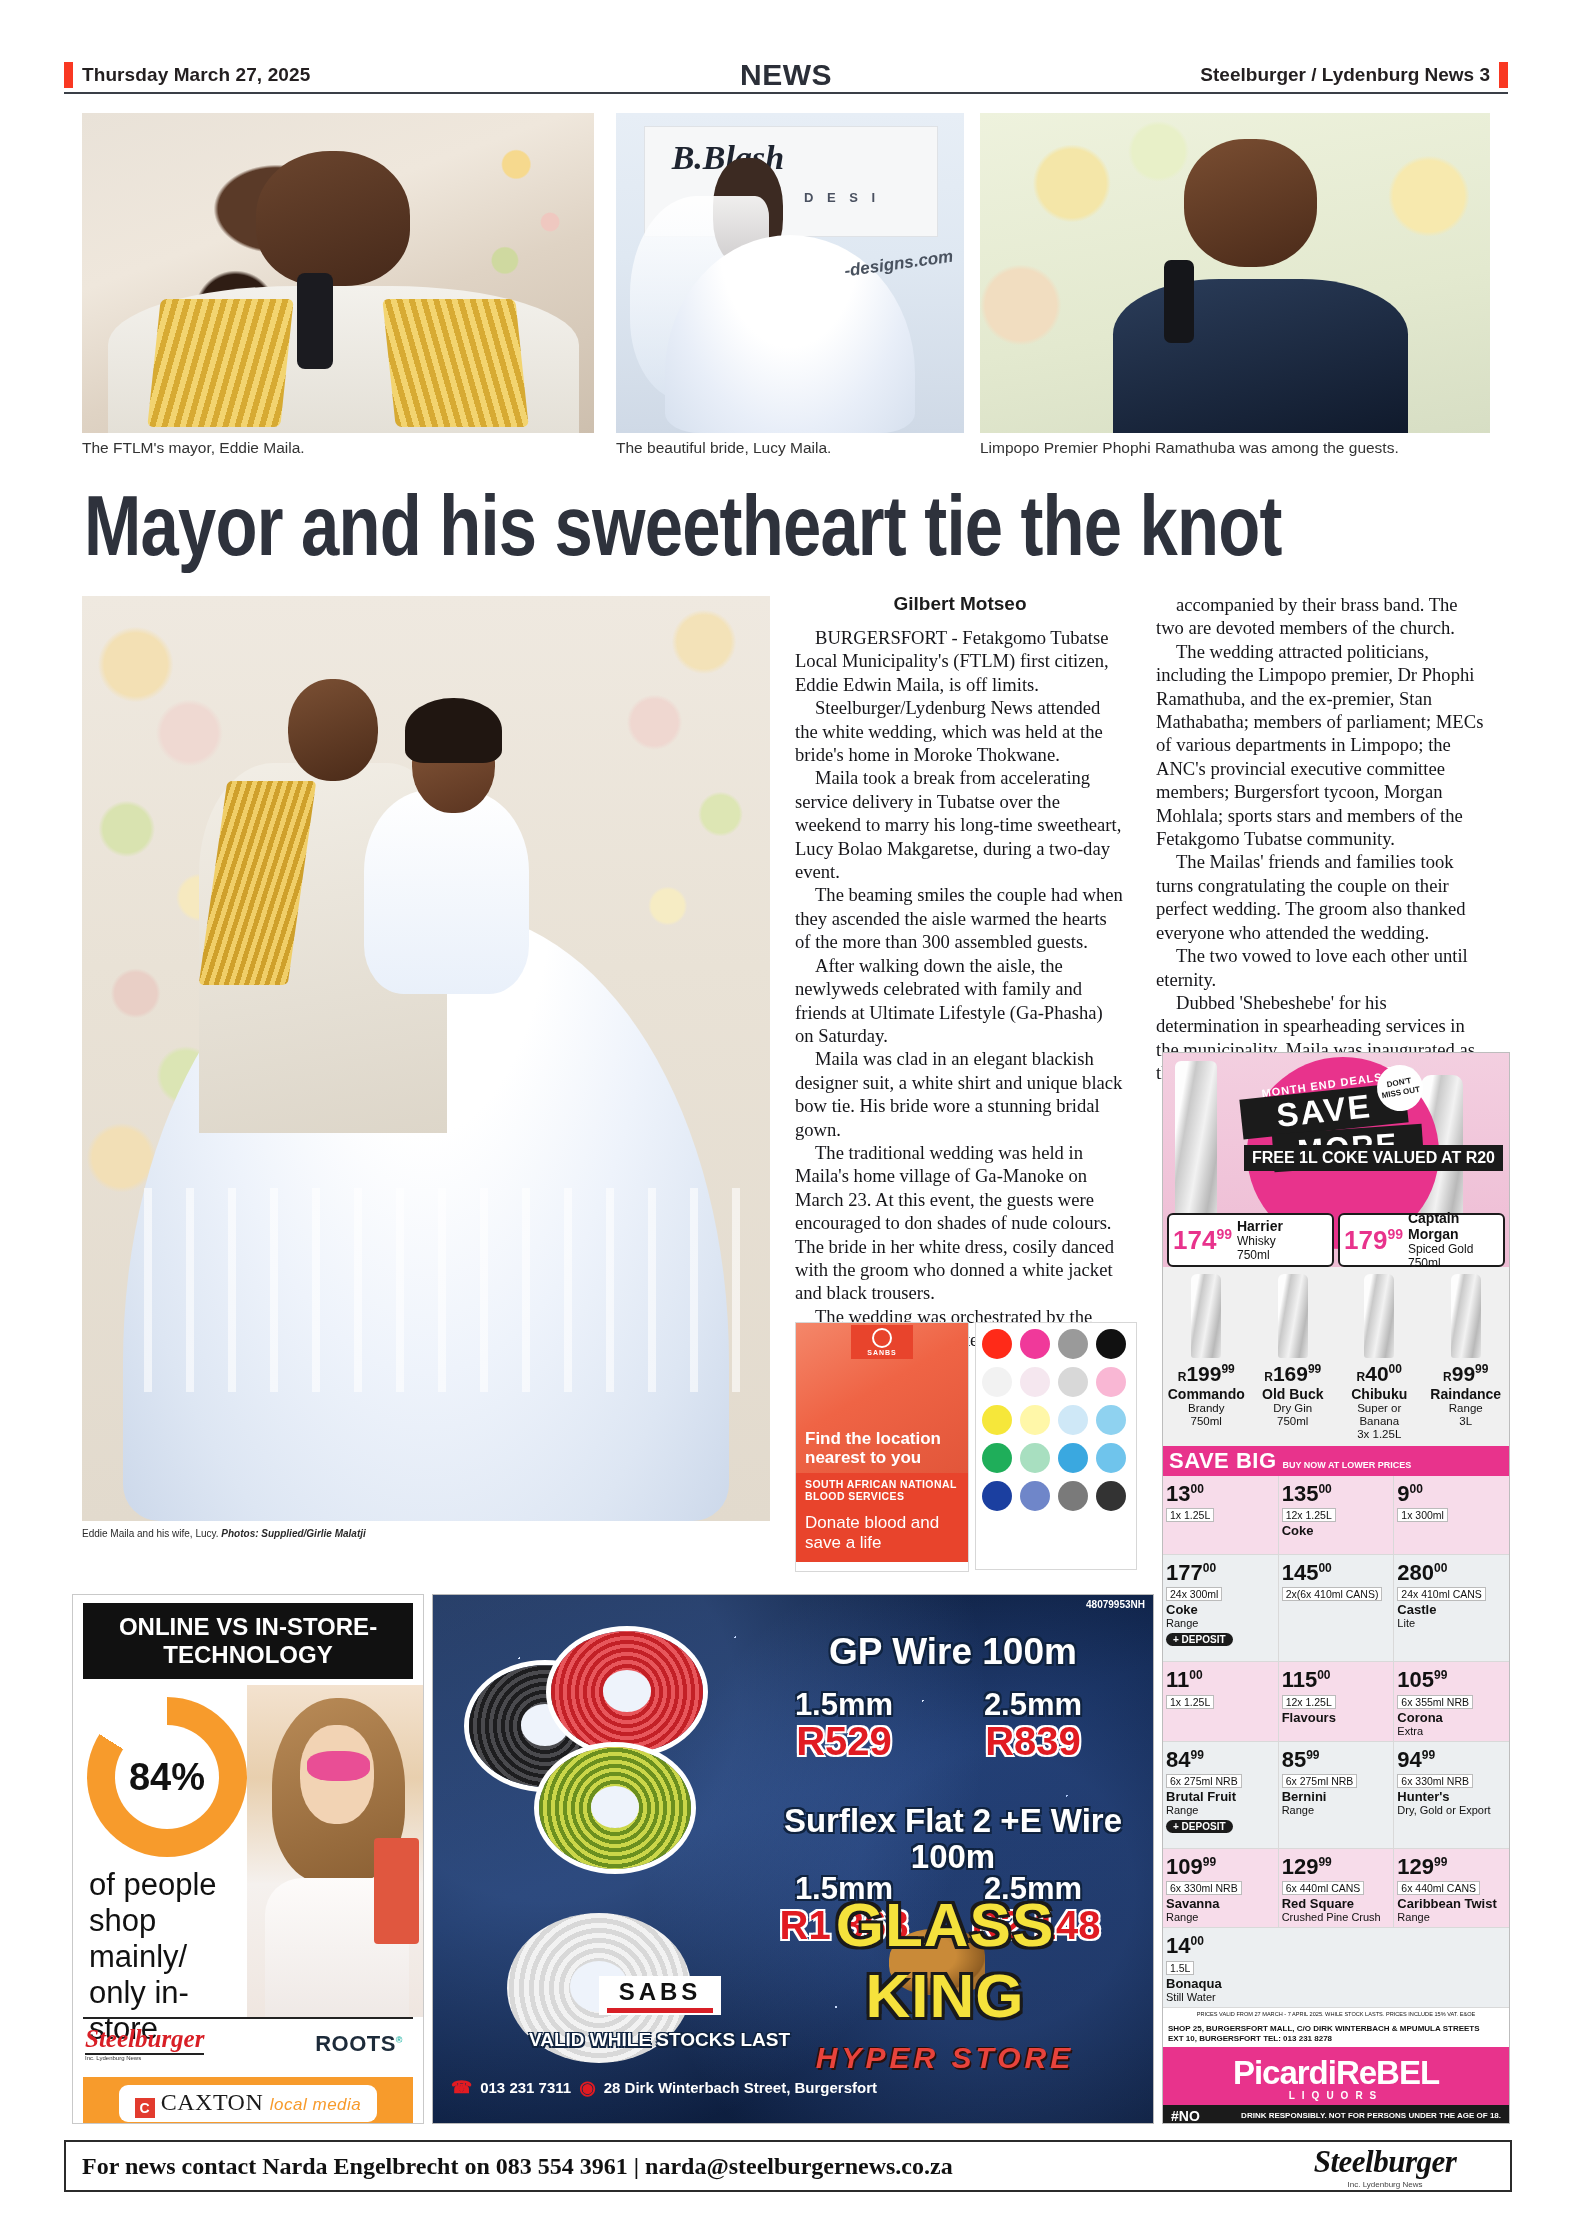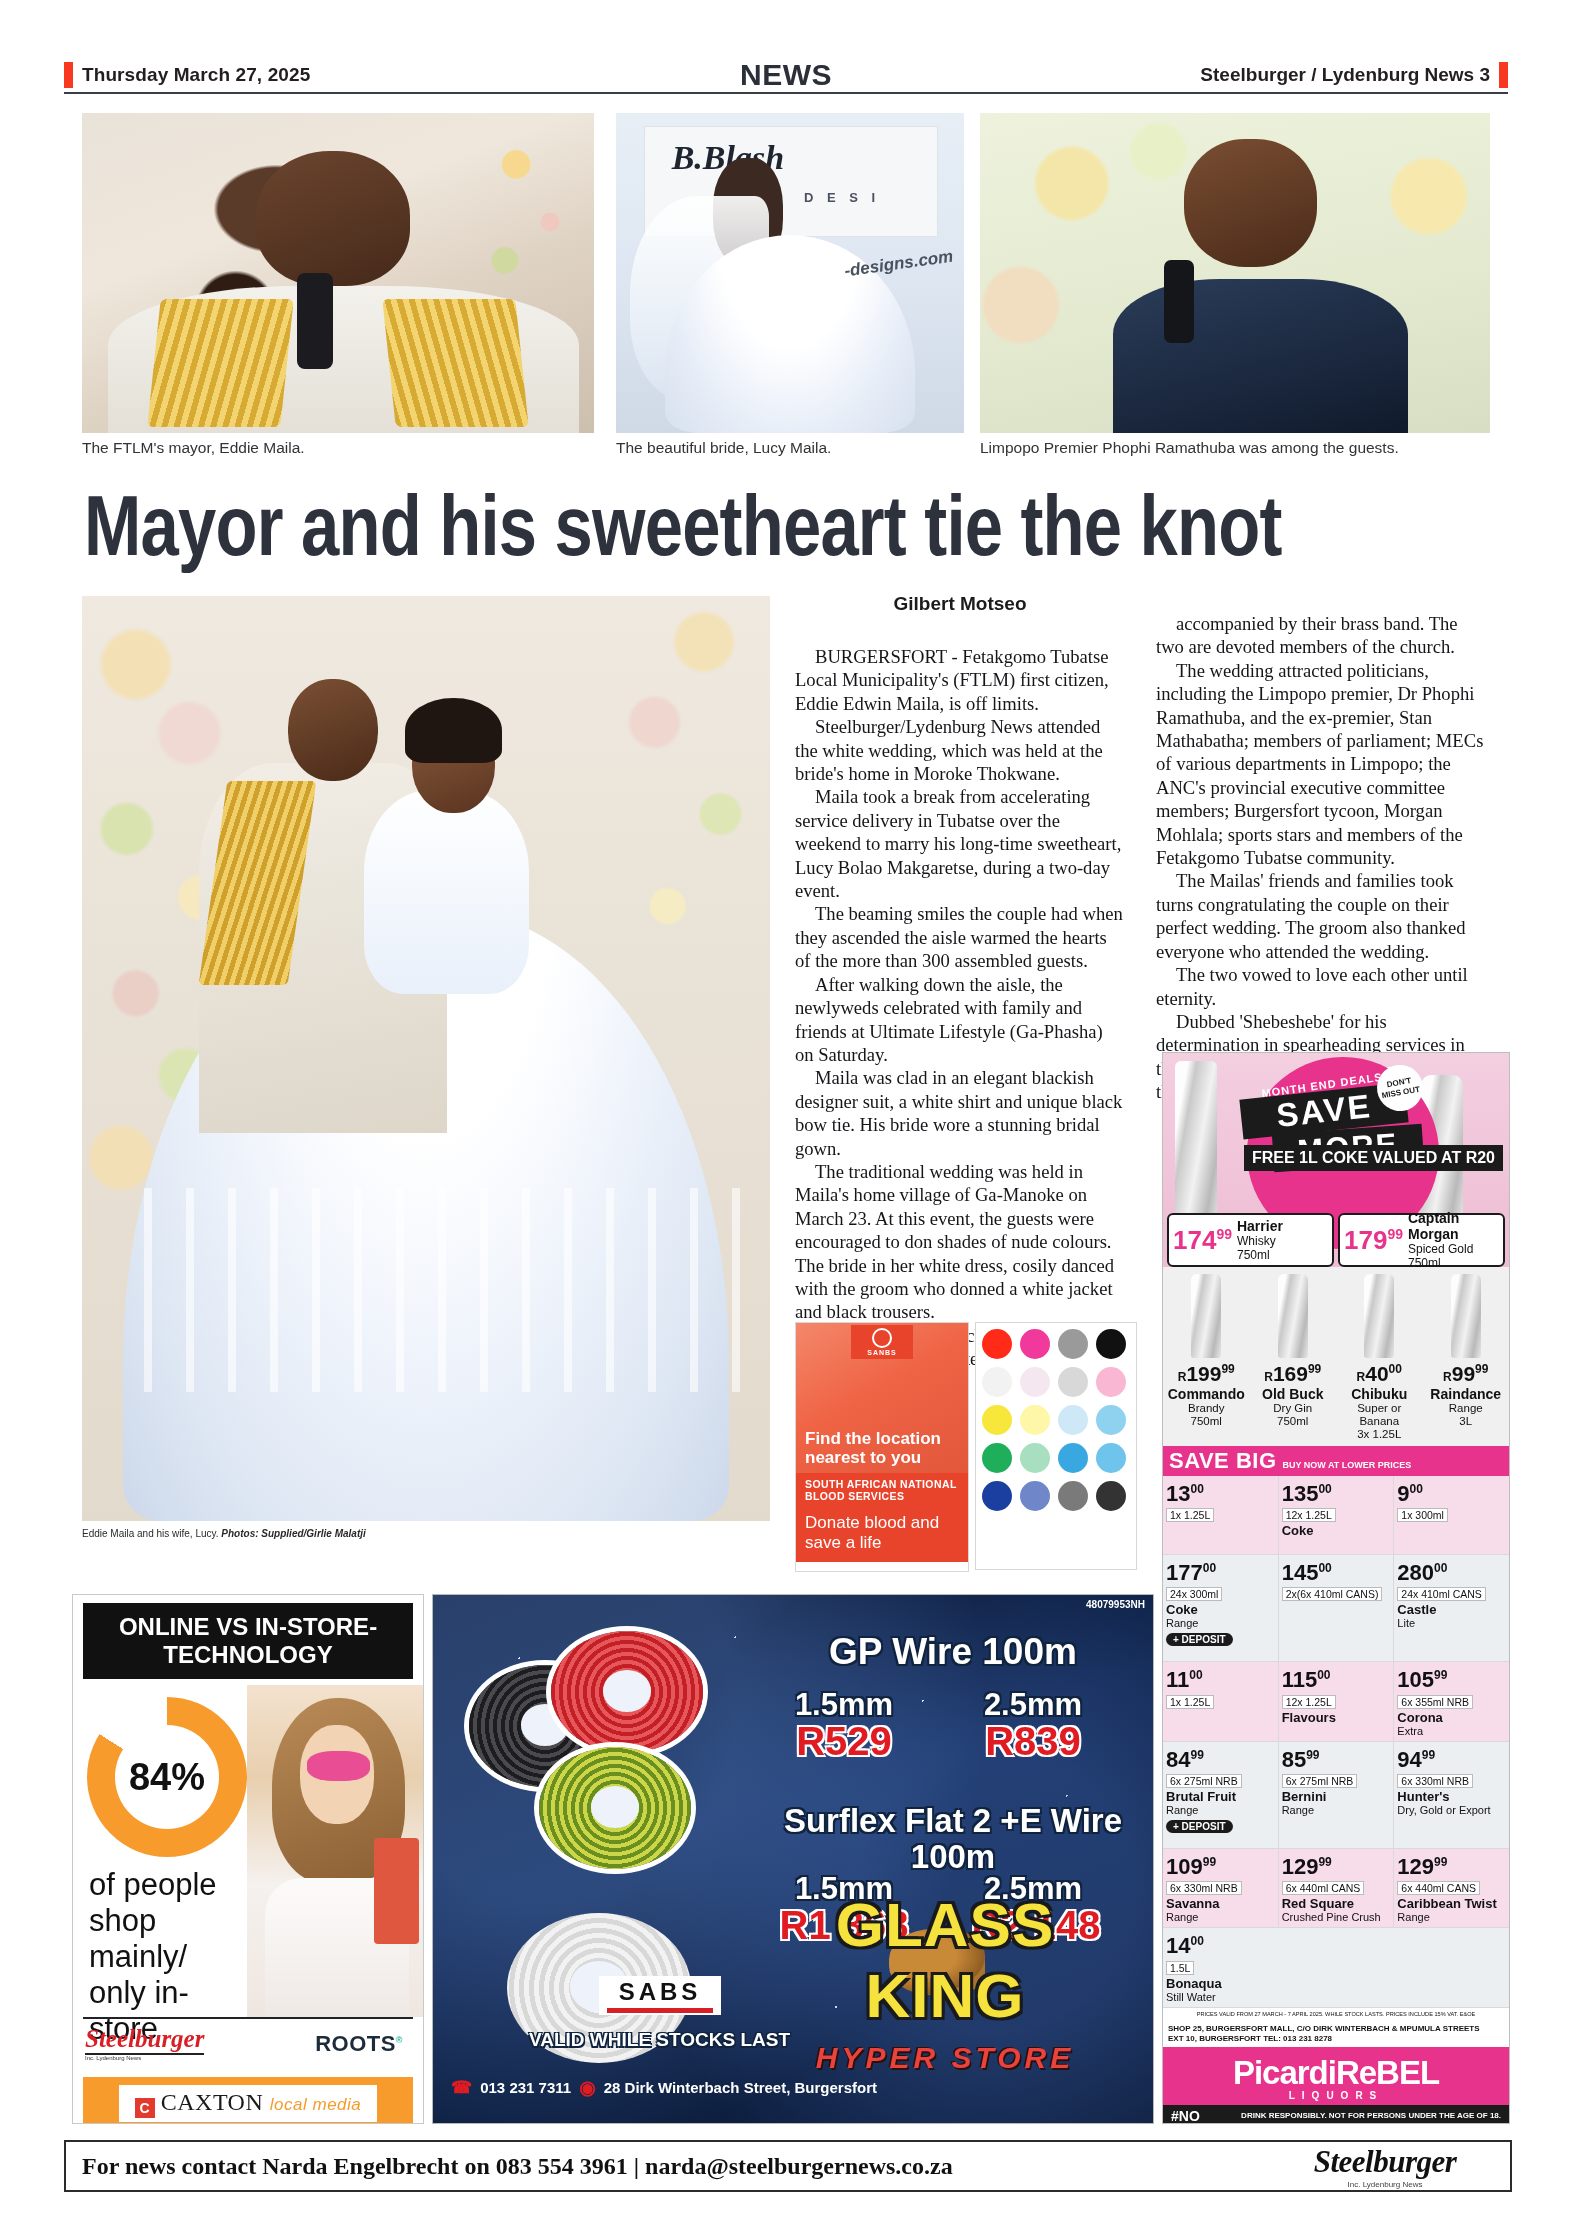--- a/index.html
+++ b/index.html
@@ -83,21 +83,21 @@
   
   .headline{position:absolute;left:84px;top:487px;width:1400px;height:76px;
             font-family:"Liberation Sans Narrow","Liberation Sans",sans-serif;
             font-weight:bold;font-size:86px;line-height:76px;color:#2e323c;
             transform:scaleX(.80);transform-origin:left center;white-space:nowrap;letter-spacing:-1px;}
 
   
   .byline{position:absolute;left:795px;top:593px;width:330px;text-align:center;
           font:bold 19px "Liberation Sans",sans-serif;color:#1b1b1b;}
   .col{position:absolute;font-family:"Liberation Serif",serif;font-size:18.6px;line-height:23.4px;
-       color:#16161a;text-align:left;margin-top:19px;}
+       color:#16161a;text-align:left;}
   .col p{margin:0;text-indent:20px;}
   .colA{left:795px;top:626px;width:330px;}
   .colB{left:1156px;top:593px;width:330px;}
 
   
   .mainphoto{position:absolute;left:82px;top:596px;width:688px;height:925px;overflow:hidden;
              background:linear-gradient(180deg,#efe9e0 0%,#e9e2d6 40%,#e2dacd 100%);}
   .mp-floralL{position:absolute;left:0;top:0;width:26%;height:74%;
      background:radial-gradient(circle at 30% 10%,#f3e0b4 0 5%,transparent 6%),
                 radial-gradient(circle at 60% 20%,#efd9d2 0 5%,transparent 6%),
@@ -176,21 +176,21 @@
   .ovs-girl .bag{position:absolute;right:2%;top:46%;width:26%;height:32%;background:#e0573f;border-radius:4px;}
   .ovs-brands{position:relative;height:54px;border-top:2px solid #222;margin:0 10px;}
   .ovs-steel{position:absolute;left:2px;top:6px;font:bold italic 25px "Liberation Serif",serif;color:#d81f26;}
   .ovs-steel small{display:block;font:6px "Liberation Sans",sans-serif;color:#333;font-style:normal;
                    border-top:2px solid #222;}
   .ovs-roots{position:absolute;right:10px;top:12px;font:bold 22px "Liberation Sans",sans-serif;color:#1d2b3a;
              letter-spacing:.5px;}
   .ovs-roots sup{color:#2bb6a8;font-size:9px;}
   .ovs-caxton{margin:4px 10px 0;background:#f79b2c;padding:8px 0;text-align:center;}
   .ovs-caxton .inner{display:inline-block;background:#fff;padding:4px 16px;
-       font:24px "Liberation Serif",serif;color:#1b1b1b;letter-spacing:.5px;}
+       font:24px "Liberation Serif",serif;color:#1b1b1b;letter-spacing:.5px;border-radius:9px;}
   .ovs-caxton .inner i{color:#f79b2c;font:italic 17px "Liberation Sans",sans-serif;}
   .ovs-caxton .cmark{display:inline-block;width:20px;height:20px;background:#e23b2e;color:#fff;
        font:bold 14px "Liberation Sans",sans-serif;text-align:center;line-height:20px;margin-right:6px;
        vertical-align:-3px;}
 
   
   .gk{position:absolute;left:432px;top:1594px;width:720px;height:528px;overflow:hidden;
       background:
         radial-gradient(circle at 16% 22%,rgba(120,170,255,.28) 0 26%,transparent 60%),
         radial-gradient(circle at 78% 56%,rgba(90,140,235,.26) 0 22%,transparent 55%),

